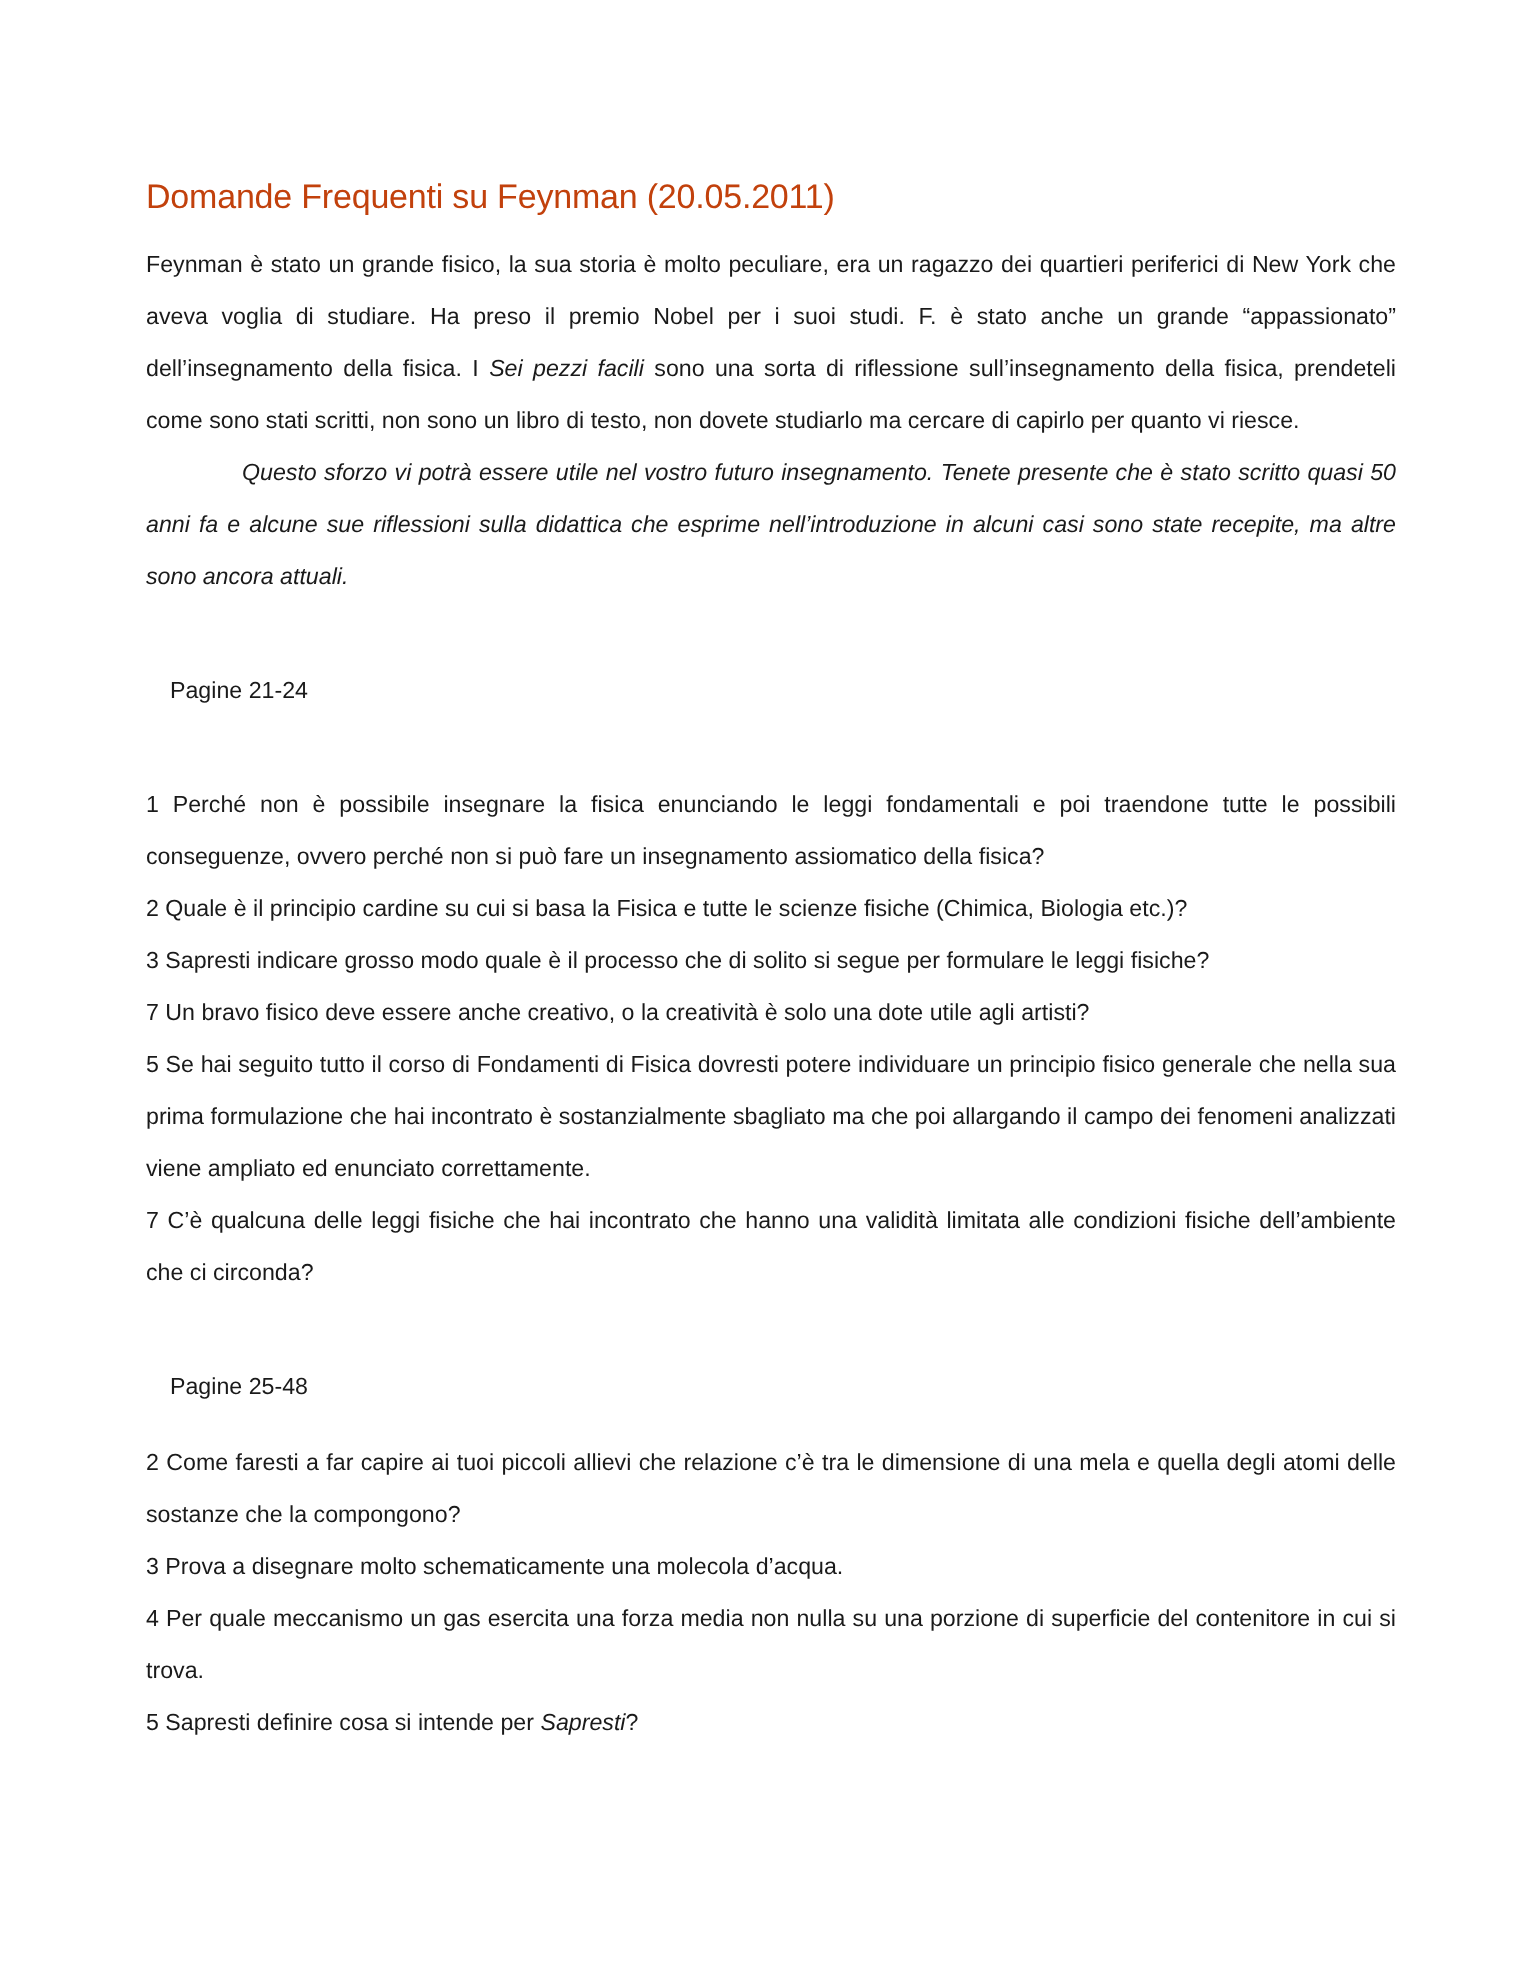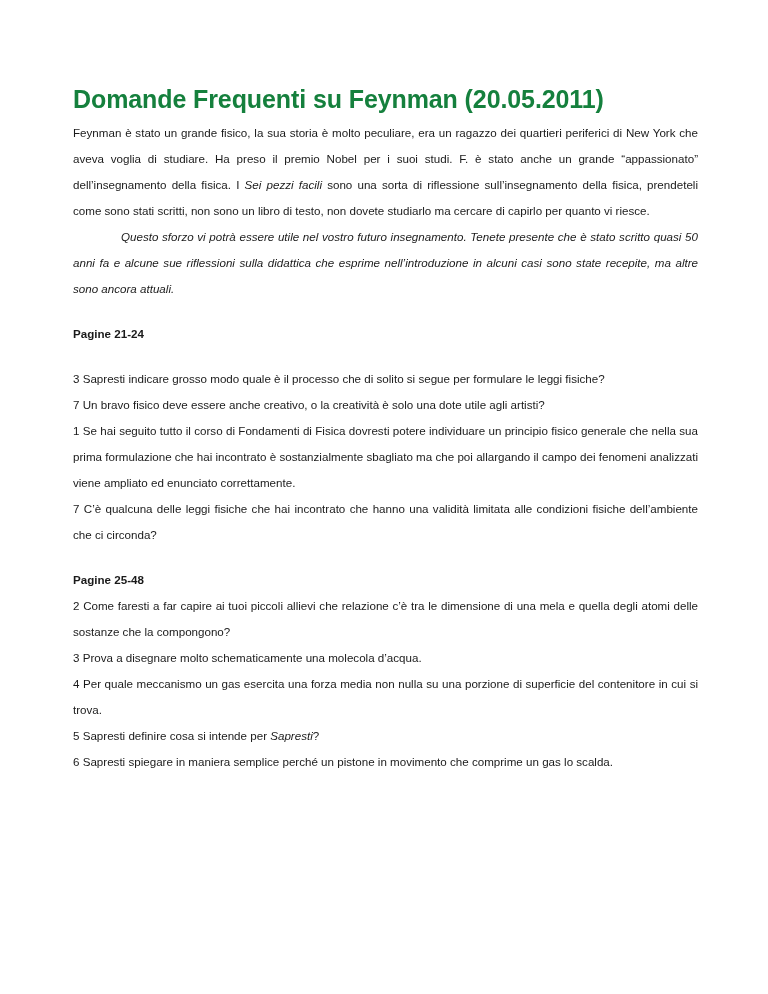--- a/index.html
+++ b/index.html
@@ -15,43 +15,42 @@
       font-family: "Liberation Sans", "DejaVu Sans", sans-serif;
       color: #1a1a1a;
     }
     .page {
       position: absolute;
       left: 73px;
       top: 84px;
       width: 625px;
     }
     .title {
-      font-size: 25px;
-      font-weight: bold;
+      font-size: 17px;
+      font-weight: normal;
       margin: 0 0 6px 0;
       line-height: 30px;
       letter-spacing: -0.1px;
-      color: #15803d;
+      color: #c2410c;
     }
     .para {
       font-size: 11.6px;
       line-height: 26px;
       margin: 0;
       text-align: justify;
       text-align-last: left;
     }
     .para.indent {
       text-indent: 48px;
       font-style: italic;
     }
     .section-heading {
       font-size: 11.6px;
       line-height: 26px;
-      margin: 0;
-      font-weight: bold;
+      margin: 12px;
     }
     .gap-lg { height: 19px; }
     .q {
       font-size: 11.6px;
       line-height: 26px;
       margin: 0;
       text-align: justify;
       text-align-last: left;
     }
     em { }
@@ -64,29 +63,30 @@
 
   <p class="para"><span>Feynman è stato un grande fisico, la sua storia è molto peculiare, era un ragazzo dei quartieri periferici di New York che aveva voglia di studiare. Ha preso il premio Nobel per i suoi studi. F. è stato anche un grande “appassionato” dell’insegnamento della fisica. I </span><em>Sei pezzi facili</em><span> sono una sorta di riflessione sull’insegnamento della fisica, prendeteli come sono stati scritti, non sono un libro di testo, non dovete studiarlo ma cercare di capirlo per quanto vi riesce.</span></p>
 
   <p class="para indent">Questo sforzo vi potrà essere utile nel vostro futuro insegnamento. Tenete presente che è stato scritto quasi 50 anni fa e alcune sue riflessioni sulla didattica che esprime nell’introduzione in alcuni casi sono state recepite, ma altre sono ancora  attuali.</p>
 
   <div class="gap-lg"></div>
   <p class="section-heading">Pagine 21-24</p>
   <div class="gap-lg"></div>
 
   <div>
+    <p class="q">1 Perché non è possibile insegnare la fisica enunciando le leggi fondamentali e poi traendone tutte le possibili conseguenze, ovvero perché non si può fare un insegnamento assiomatico della fisica?</p>
+    <p class="q">2 Quale è il principio cardine  su cui si basa la Fisica e tutte le scienze fisiche (Chimica, Biologia etc.)?</p>
     <p class="q">3 Sapresti indicare grosso modo quale è il processo che di solito si segue per formulare le leggi fisiche?</p>
     <p class="q">7 Un bravo fisico deve essere anche creativo, o la creatività è solo una dote utile agli artisti?</p>
-    <p class="q">1 Se hai seguito tutto il corso di Fondamenti di Fisica dovresti potere individuare un principio fisico generale che nella sua prima formulazione che hai incontrato è sostanzialmente sbagliato  ma che poi allargando il campo dei fenomeni analizzati viene ampliato ed enunciato correttamente.</p>
+    <p class="q">5 Se hai seguito tutto il corso di Fondamenti di Fisica dovresti potere individuare un principio fisico generale che nella sua prima formulazione che hai incontrato è sostanzialmente sbagliato  ma che poi allargando il campo dei fenomeni analizzati viene ampliato ed enunciato correttamente.</p>
     <p class="q">7 C’è qualcuna delle leggi fisiche che hai incontrato che hanno una validità limitata alle condizioni fisiche dell’ambiente che ci circonda?</p>
   </div>
 
   <div class="gap-lg"></div>
   <p class="section-heading">Pagine 25-48</p>
 
   <div>
     <p class="q">2 Come faresti a far capire ai tuoi piccoli allievi che relazione c’è tra le dimensione di una mela e quella degli atomi delle sostanze che la compongono?</p>
     <p class="q">3 Prova a disegnare molto schematicamente una molecola d’acqua.</p>
     <p class="q">4 Per quale meccanismo un gas esercita una forza media non nulla  su una porzione di superficie del contenitore in cui si trova.</p>
     <p class="q"><span>5 Sapresti definire cosa si intende per </span><em>Sapresti</em><span>?</span></p>
-    <p class="q">6 Sapresti spiegare in maniera semplice perché un pistone in movimento che comprime un gas lo scalda.</p>
   </div>
 </div>
 
 </body></html>

